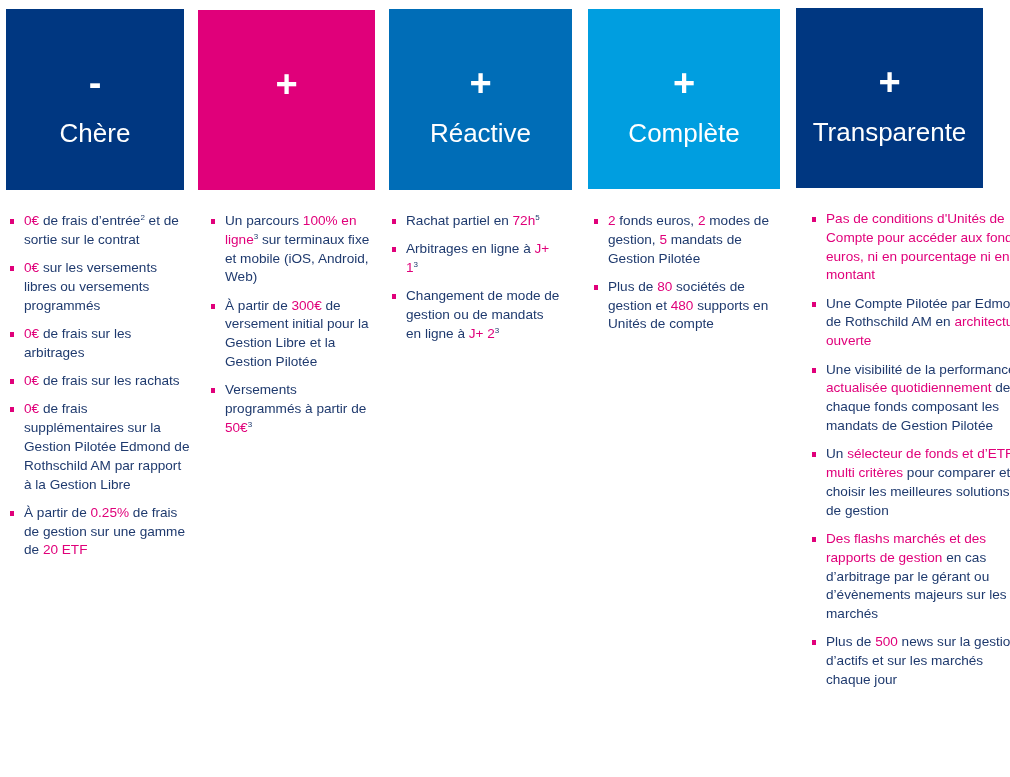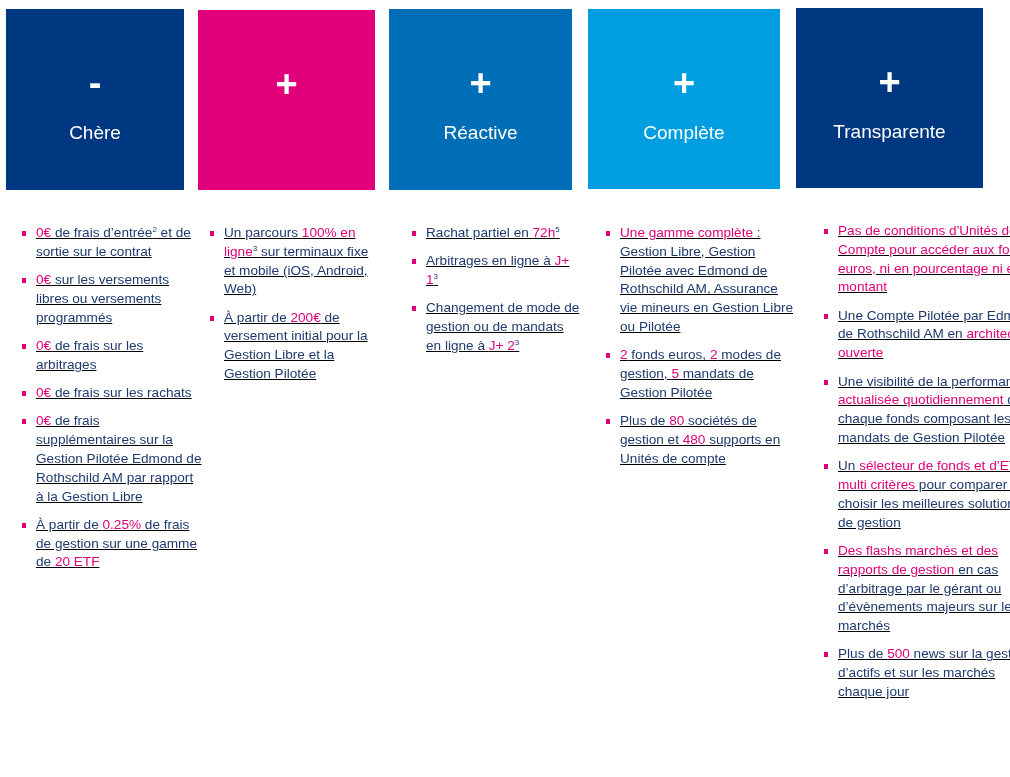--- a/index.html
+++ b/index.html
@@ -1,21 +1,21 @@
 <!DOCTYPE html>
 <html><head>
 <meta charset="utf-8">
 <style>
   html, body { margin: 0; padding: 0; background: #ffffff; }
   body { width: 1010px; height: 777px; position: relative; overflow: hidden;
          font-family: "Liberation Sans", "DejaVu Sans", sans-serif; }
   .box { position: absolute; color: #ffffff; text-align: center; }
   .box .sign { position: absolute; left: 0; right: 0; top: 54px; font-size: 38px; font-weight: bold; line-height: 40px; }
-  .box .title { position: absolute; left: 0; right: 0; top: 108px; font-size: 19px; line-height: 32px; }
-  ul.items { position: absolute; list-style: none; margin: 16px; padding: 0; text-decoration: underline; }
+  .box .title { position: absolute; left: 0; right: 0; top: 108px; font-size: 26px; line-height: 32px; }
+  ul.items { position: absolute; list-style: none; margin: 4px; padding: 0; }
   ul.items li { position: relative; padding-left: 14px; margin-bottom: 9.5px;
                 font-size: 13.6px; line-height: 18.8px; color: #1f3a6e; }
   ul.items li::before { content: ""; position: absolute; left: 0; top: 7px; width: 4px; height: 5px; background: #e0007a; }
   .hl { color: #e0007a; }
   sup { font-size: 8px; line-height: 0; vertical-align: 5px; }
 </style>
 </head>
 <body>
 
 <div>
@@ -30,45 +30,45 @@
       <li><span class="hl">0€</span><span> de frais sur les rachats</span></li>
       <li><span class="hl">0€</span><span> de frais supplémentaires sur la Gestion Pilotée Edmond de Rothschild AM par rapport à la Gestion Libre</span></li>
       <li><span>À partir de </span><span class="hl">0.25%</span><span> de frais de gestion sur une gamme de </span><span class="hl">20 ETF</span></li>
     </ul>
 </div>
 
 <div>
   <div class="box" style="left:198px; top:10px; width:177px; height:180px; background:#e0007a;">
     <div class="sign">+</div>
   </div>
-  <ul class="items" style="left:194px; top:208px; width:165px;">
+  <ul class="items" style="left:207px; top:208px; width:165px;">
       <li><span>Un parcours </span><span class="hl">100% en ligne</span><sup>3</sup><span> sur terminaux fixe et mobile (iOS, Android, Web)</span></li>
-      <li><span>À partir de </span><span class="hl">200€</span><span> de versement initial pour la Gestion Libre et la Gestion Pilotée</span></li>
+      <li><span>À partir de </span><span class="hl">300€</span><span> de versement initial pour la Gestion Libre et la Gestion Pilotée</span></li>
+      <li><span>Versements programmés à partir de </span><span class="hl">50€</span><sup>3</sup></li>
     </ul>
 </div>
 
 <div>
   <div class="box" style="left:389px; top:9px; width:183px; height:181px; background:#006db7;">
     <div class="sign">+</div>
     <div class="title">Réactive</div>
   </div>
-  <ul class="items" style="left:396px; top:208px; width:170px;">
+  <ul class="items" style="left:388px; top:208px; width:170px;">
       <li><span>Rachat partiel en </span><span class="hl">72h</span><sup>5</sup></li>
       <li><span>Arbitrages en ligne à </span><span class="hl">J+ 1</span><sup>3</sup></li>
       <li><span>Changement de mode de gestion ou de mandats en ligne à </span><span class="hl">J+ 2</span><sup>3</sup></li>
     </ul>
 </div>
 
 <div>
   <div class="box" style="left:588px; top:9px; width:192px; height:180px; background:#009ee0;">
     <div class="sign">+</div>
     <div class="title">Complète</div>
   </div>
   <ul class="items" style="left:590px; top:208px; width:190px;">
-      <li><span class="hl">Une gamme complète</span><span> : Gestion Libre, Gestion Pilotée avec Edmond de Rothschild AM, Assurance vie mineurs en Gestion Libre ou Pilotée</span></li>
       <li><span class="hl">2</span><span> fonds euros, </span><span class="hl">2</span><span> modes de gestion, </span><span class="hl">5</span><span> mandats de Gestion Pilotée</span></li>
       <li><span>Plus de </span><span class="hl">80</span><span> sociétés de gestion et </span><span class="hl">480</span><span> supports en Unités de compte</span></li>
     </ul>
 </div>
 
 <div>
   <div class="box" style="left:796px; top:8px; width:187px; height:180px; background:#003781;">
     <div class="sign">+</div>
     <div class="title">Transparente</div>
   </div>

